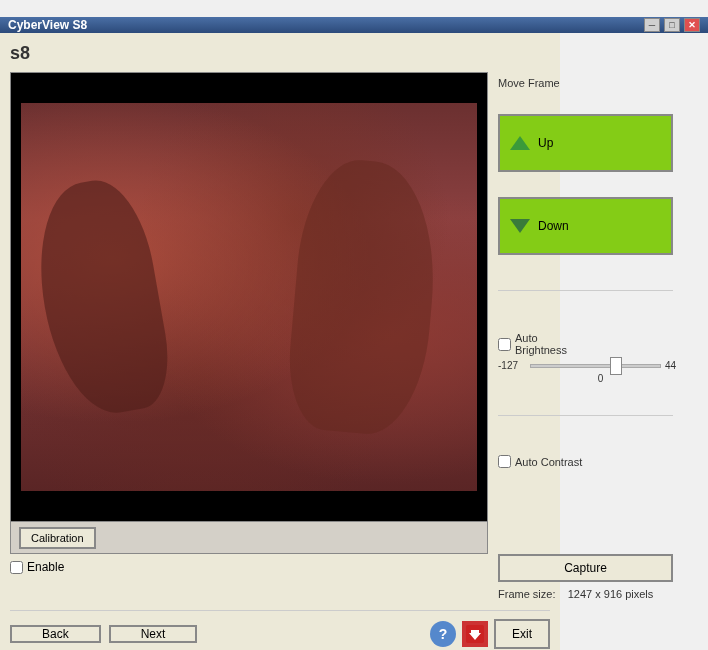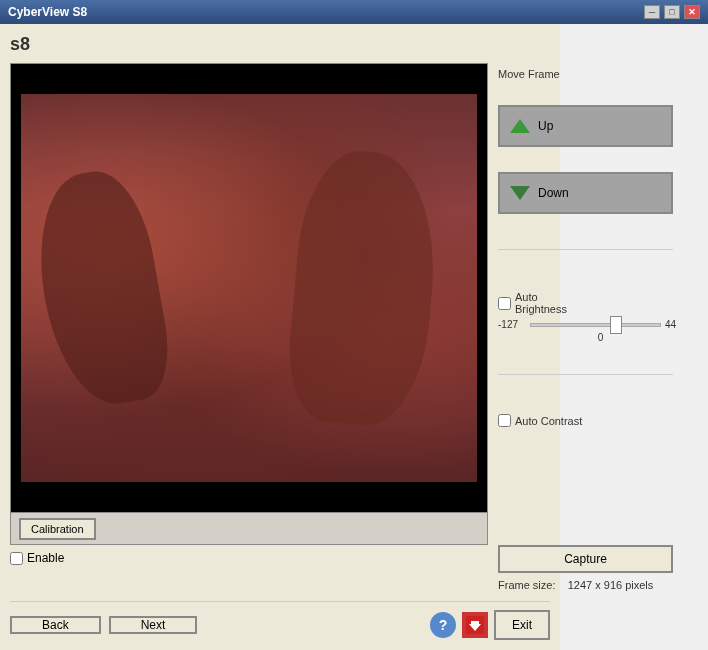--- a/index.html
+++ b/index.html
@@ -11,21 +11,22 @@
       height: 650px;
       overflow: hidden;
     }
     .title-bar {
       background: linear-gradient(to bottom, #4a6fa5, #2c4a7a);
       color: white;
       padding: 4px 8px;
       display: flex;
       align-items: center;
       justify-content: space-between;
-      height: 24px;
+      height: 16px;
+      margin-top: 17px;
     }
     .title-bar-title {
       font-size: 12px;
       font-weight: bold;
     }
     .title-bar-controls {
       display: flex;
       gap: 4px;
     }
     .title-btn {
@@ -166,23 +167,23 @@
     }
     .move-frame-label {
       font-size: 11px;
       color: #333;
       margin-bottom: 4px;
     }
     .direction-btn {
       display: flex;
       align-items: center;
       justify-content: flex-start;
-      background: #a3a3a3;
+      background: #84cc16;
       border: 2px solid #888;
-      padding: 12px 10px;
+      padding: 20px 10px;
       font-size: 12px;
       cursor: pointer;
       width: 100%;
       gap: 8px;
       margin-bottom: 4px;
     }
     .arrow-up {
       width: 0;
       height: 0;
       border-left: 10px solid transparent;

